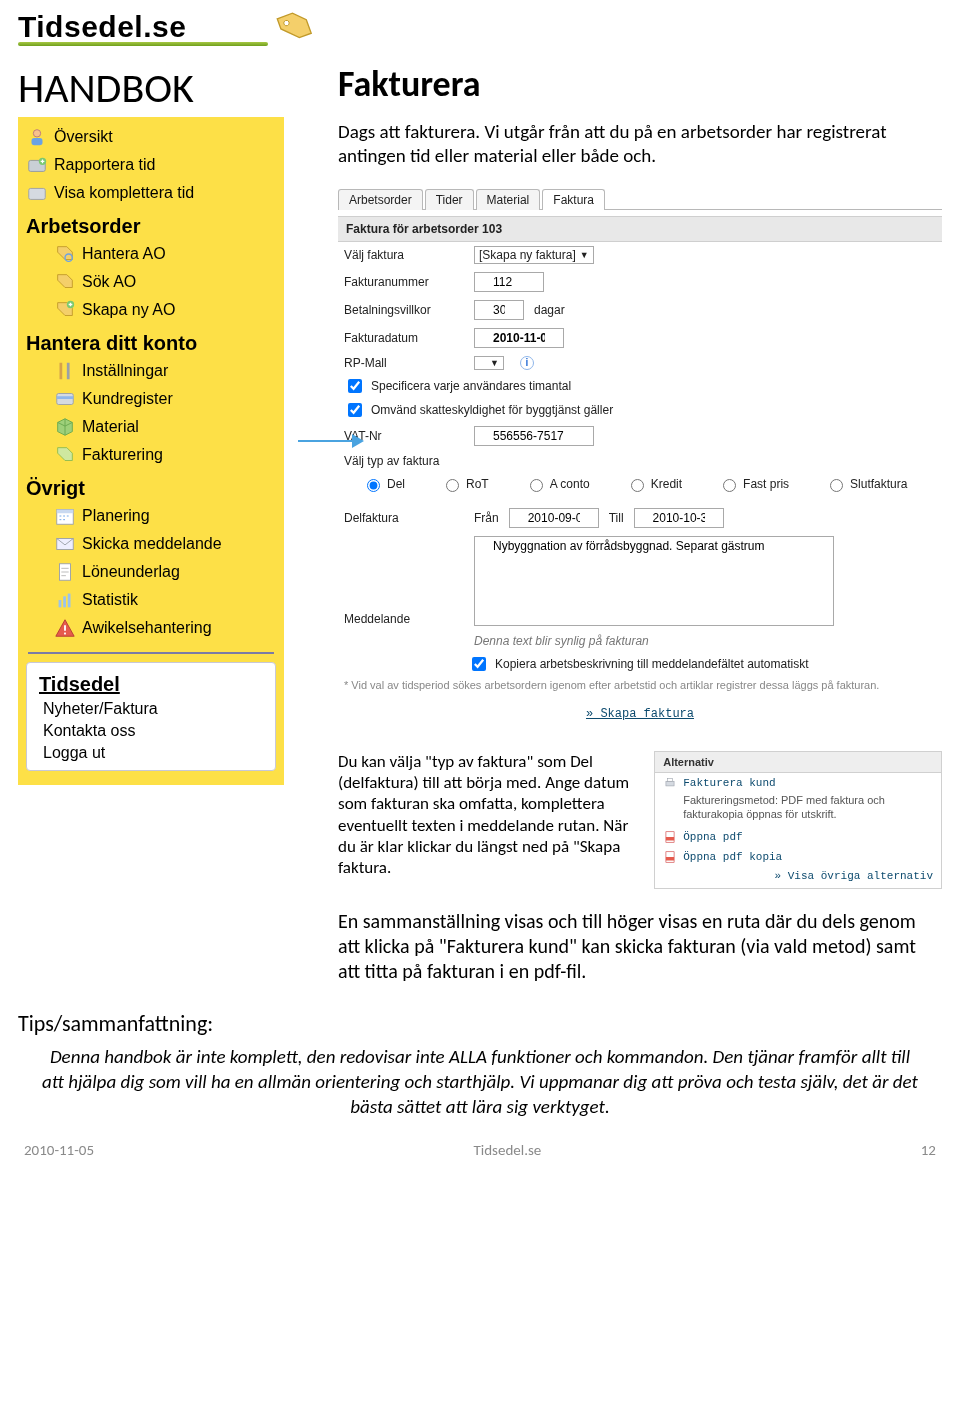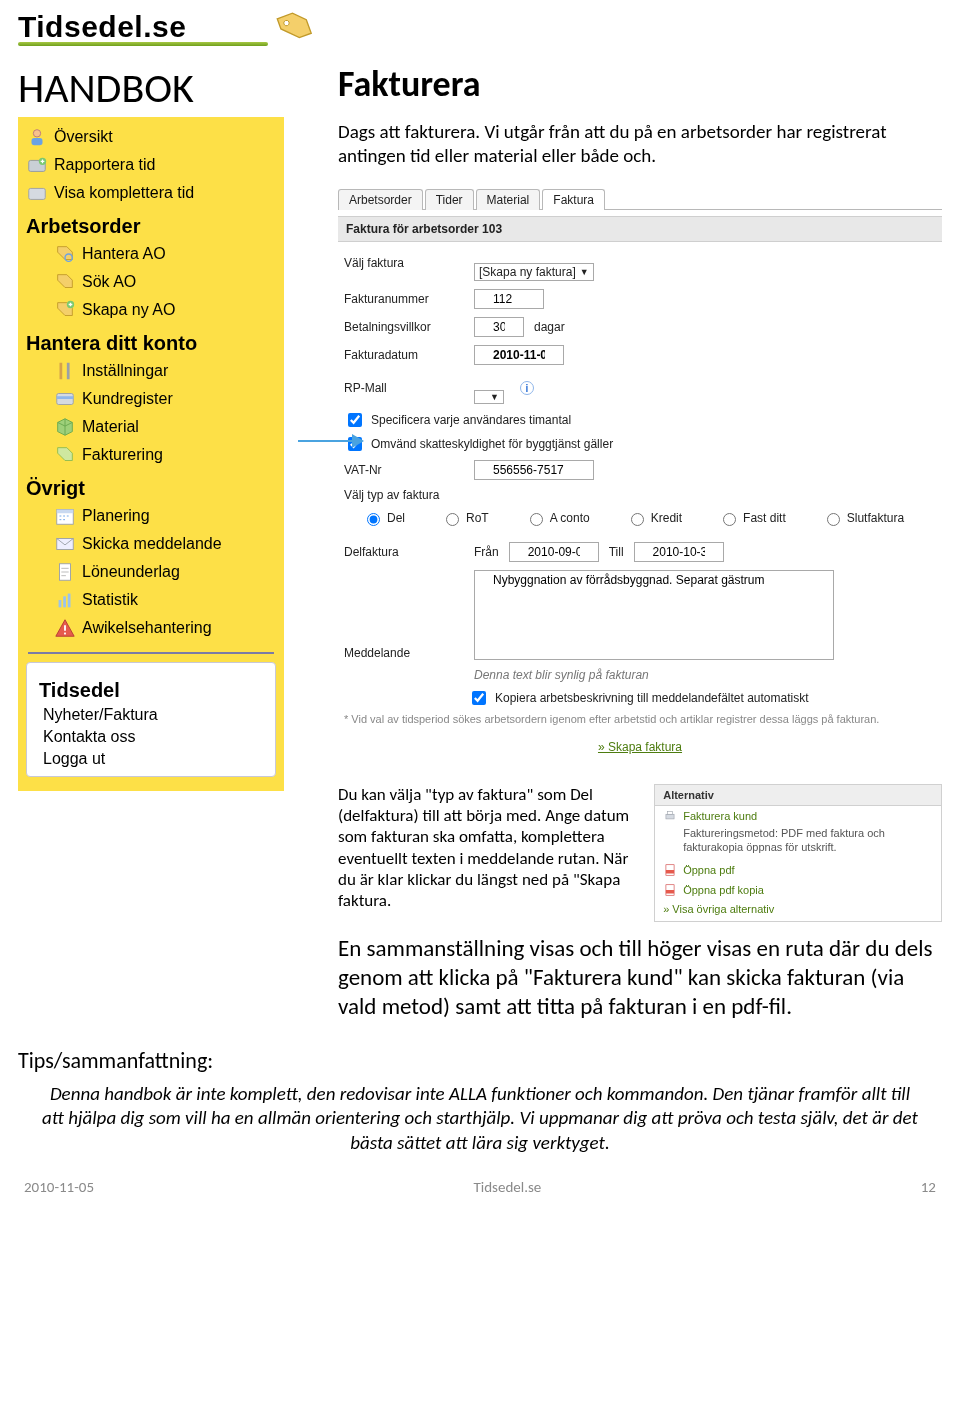--- a/index.html
+++ b/index.html
@@ -20,60 +20,60 @@
   .left-col { width:300px; flex:none; }
   .handbok { font-size:42px; font-weight:400; font-family:'Segoe UI',Calibri,sans-serif; margin:6px 0 4px 0; }
   .sidebar { background:#fde047; width:266px; padding:6px 6px 12px 6px; font-family:Verdana, Arial, sans-serif; font-size:16px; }
   .sb-item { display:flex; align-items:center; gap:6px; padding:3px 2px; }
   .sb-item.sub { padding-left:30px; }
   .sb-item .ic { width:22px; height:22px; display:flex; align-items:center; justify-content:center; }
   .sb-head { font-weight:700; font-size:20px; margin:8px 0 2px 2px; }
   .sb-hr { border:none; border-top:2px solid #7b7ba5; margin:10px 4px 8px 4px; }
   .sb-bold-item { font-weight:700; }
   .sb-tids { background:#fff; border:1px solid #c8c8d6; border-radius:4px; margin:8px 2px 2px 2px; padding:6px 10px; }
-  .sb-tids .sb-head { margin-top:10px; }
+  .sb-tids .sb-head { margin-top:4px;text-decoration:underline; }
   .sb-tids .plain { padding:2px 0 2px 6px; }
 
   .right-col { flex:1; min-width:0; padding-top:6px; }
   .fakturera-title { font-size:36px; font-weight:700; margin-bottom:14px; }
   .intro { font-size:19px; line-height:1.25; margin-bottom:18px; }
 
   .app { border:none; font-family:Verdana,Arial,sans-serif; font-size:12px; color:#222; }
   .tabs { display:flex; gap:0; border-bottom:1px solid #b8b8b8; height:24px; align-items:flex-end;}
   .tab { border:1px solid #b8b8b8; border-bottom:none; padding:3px 10px 3px 10px; background:#f4f4f4; border-radius:3px 3px 0 0; margin-right:2px; position:relative; top:1px;}
   .tab.active { background:#fff; font-weight:400; }
   .sectionbar { background:#e8e8e8; font-weight:700; padding:5px 8px; border:1px solid #cfcfcf; border-left:none; border-right:none; margin-top:6px;}
   .formrow { display:flex; align-items:center; padding:4px 6px; gap:10px; }
   .formrow .lbl { width:120px; }
   .app input[type=text], .app select, .app textarea {
     font-family:Verdana,Arial,sans-serif; font-size:12px; border:1px solid #a9a9a9; padding:2px 18px; background:#fff;
   }
-  .app .dd { display:inline-flex; align-items:center; border:1px solid #a9a9a9; padding:1px 4px; background:#fff;margin-top:17px; }
+  .app .dd { display:inline-flex; align-items:center; border:1px solid #a9a9a9; padding:1px 4px; background:#fff; }
   .app .caret { font-size:9px; margin-left:4px; }
   .radiorow { display:flex; gap:36px; padding:4px 6px 6px 24px; flex-wrap:wrap;}
   .radiorow label { display:flex; align-items:center; gap:4px; }
   .msgbox { width:360px; height:90px; resize:none; }
   .smallnote { color:#777; font-style:italic; }
   .graynote { color:#888; font-size:11px; padding:2px 6px 6px 6px; line-height:1.3;}
-  .linkblue { color:#4d7c0f; text-decoration:underline; cursor:pointer;}
+  .linkblue { color:#0c4a6e; text-decoration:underline; cursor:pointer;font-family:Liberation Mono, monospace;}
   .skapa-link { text-align:center; padding:8px 0 10px 0;}
   .app .check { display:flex; align-items:center; gap:6px; padding:2px 6px;}
   .inline-help { color:#2a6fd6; border:1px solid #8fb6ea; border-radius:50%; width:14px; height:14px; font-size:10px; display:inline-flex; align-items:center; justify-content:center; margin-left:6px; font-weight:700;}
   .arrow { position:absolute; left:278px; top:372px; color:#4aa3e0; }
   .arrow svg { width:70px; height:26px; }
 
   .two-col { display:flex; gap:14px; margin-top:20px; }
   .two-col .tcol-left { flex:1.05; font-size:17px; line-height:1.25; }
   .two-col .tcol-right { flex:1; }
   .alt-box { border:1px solid #d0d0d0; font-family:Verdana,Arial,sans-serif; font-size:11px; color:#333; background:#fff;}
   .alt-box .alt-head { background:#eee; font-weight:700; padding:4px 8px; border-bottom:1px solid #d0d0d0;}
   .alt-box .alt-row { display:flex; align-items:center; gap:6px; padding:3px 8px;}
   .alt-box .alt-sub { color:#555; padding:0 8px 6px 28px; line-height:1.3;}
   .pdf-ic { width:14px; height:14px; }
-  .para-below { font-size:23px; line-height:1.25; margin-top:12px;}
+  .para-below { font-size:20px; line-height:1.25; margin-top:20px;}
   .tips { margin-top:26px; }
   .tips-title { font-size:22px; margin-bottom:8px; }
   .tips-body { font-size:19px; font-style:italic; line-height:1.3; padding:0 20px; text-align:center;}
   .footer { display:flex; justify-content:space-between; color:#8a8a8a; font-size:15px; margin-top:22px; padding:0 6px 4px 6px;}
   .chk { width:14px; height:14px; }
 
   
   .ic svg { width:100%; height:100%; }
 </style>
 </head>
@@ -330,21 +330,21 @@
           <label>
               <input type="radio" name="typ" style="">
               <span>A conto</span>
             </label>
           <label>
               <input type="radio" name="typ" style="">
               <span>Kredit</span>
             </label>
           <label>
               <input type="radio" name="typ" style="">
-              <span>Fast ditt</span>
+              <span>Fast pris</span>
             </label>
           <label>
               <input type="radio" name="typ" style="">
               <span>Slutfaktura</span>
             </label>
         </div>
 
         <div class="formrow" style="margin-top:6px;">
           <span class="lbl">Delfaktura</span>
           <span>Från</span>
@@ -391,21 +391,21 @@
                   </svg></span>
               <span class="linkblue" style="text-decoration:none">Öppna pdf</span>
             </div>
             <div class="alt-row">
               <span class="pdf-ic"><svg viewBox="0 0 24 24">
                     <rect x="5" y="3" width="14" height="18" fill="#fff" stroke="#c33"></rect>
                     <rect x="5" y="12" width="14" height="6" fill="#e65a4d"></rect>
                   </svg></span>
               <span class="linkblue" style="text-decoration:none">Öppna pdf kopia</span>
             </div>
-            <div class="alt-row" style="padding-bottom:6px;">
+            <div class="alt-row" style="padding-bottom:6px;justify-content:flex-end;">
               <span class="linkblue" style="text-decoration:none">» Visa övriga alternativ</span>
             </div>
           </div>
         </div>
       </div>
 
       <div class="para-below">En sammanställning visas och till höger visas en ruta där du dels genom att klicka på "Fakturera kund" kan skicka fakturan (via vald metod) samt att titta på fakturan i en pdf-fil.</div>
     </div>
   </div>
 

